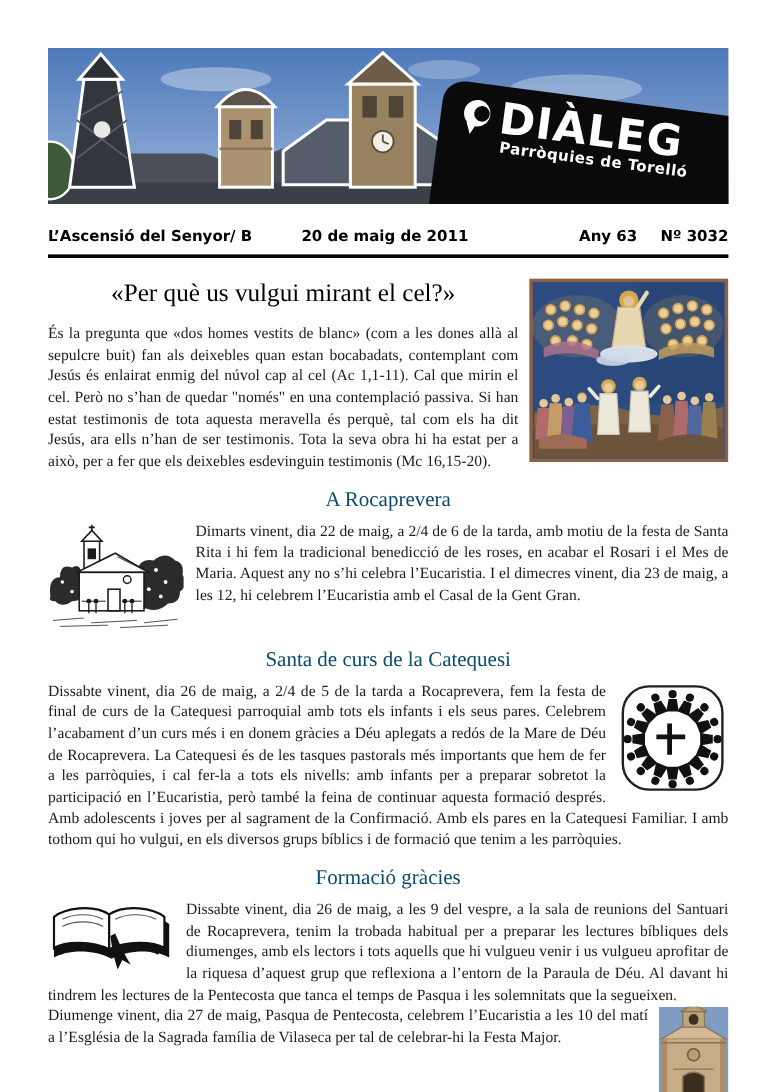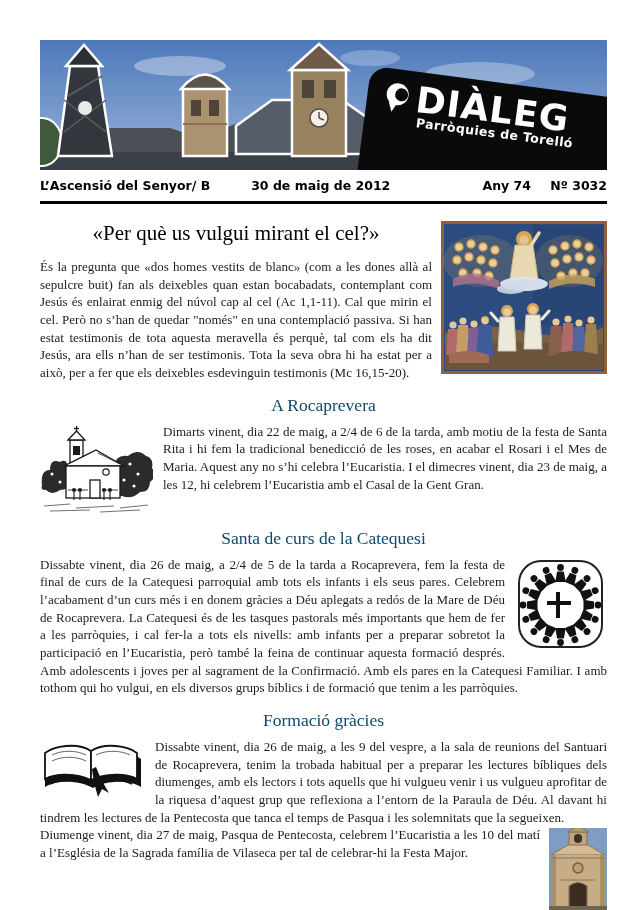--- a/index.html
+++ b/index.html
@@ -11,21 +11,21 @@
   .header-photo{position:relative;width:567px;height:130px;overflow:hidden;background:#5d84bd;}
   .header-photo svg{display:block;}
   .banner{position:absolute;left:322px;top:46px;width:320px;height:120px;background:#0a0a0a;
           border-radius:18px;transform:rotate(7.5deg);color:#fff;
           font-family:"DejaVu Sans", sans-serif;padding:10px 0 0 16px;box-sizing:border-box;}
   .banner-row{display:flex;align-items:center;gap:3px;}
   .banner-title{font-size:36px;font-weight:900;letter-spacing:1px;line-height:1;}
   .banner-sub{font-size:12.5px;font-weight:bold;margin-left:36px;margin-top:-3px;letter-spacing:.4px;}
 
   
-  .infobar{position:relative;height:17px;margin-top:8px;font-family:"DejaVu Sans", sans-serif;
+  .infobar{position:relative;height:17px;margin-top:19px;font-family:"DejaVu Sans", sans-serif;
            font-weight:bold;font-size:12.5px;color:#000;}
   .infobar .feast{position:absolute;left:0;top:0;}
   .infobar .date{position:absolute;left:50%;top:0;transform:translateX(-52%);}
   .infobar .year{position:absolute;right:76px;top:0;}
   .infobar .issue{position:absolute;right:0;top:0;}
   .rule{border:0;border-top:3px solid #000;margin:6px 0 0 0;}
 
   
   .article{margin-top:15px;display:flow-root;}
   h1.title{font-size:21px;font-weight:normal;text-align:center;margin:2px 0 12px 0;color:#000;}
@@ -112,22 +112,22 @@
             </svg>
           </span>
           <span class="banner-title">DIÀLEG</span>
         </div>
         <div class="banner-sub">Parròquies de Torelló</div>
       </div>
     </div>
 
     <div class="infobar">
       <span class="feast">L’Ascensió del Senyor/ B</span>
-      <span class="date">30 de maig de 2012</span>
-      <span class="year">Any 74</span>
+      <span class="date">20 de maig de 2011</span>
+      <span class="year">Any 63</span>
       <span class="issue">Nº 3032</span>
     </div>
     <hr class="rule">
 
     <section class="article">
       <div class="painting">
         <svg width="166" height="153" viewBox="0 0 166 153">
           <rect x="1.5" y="1.5" width="163" height="150" fill="#2c4c80" stroke="#8f5f42" stroke-width="3"></rect>
           <rect x="92" y="4" width="70" height="100" fill="#243f6c" opacity="0.55"></rect>
           <ellipse cx="40" cy="40" rx="38" ry="26" fill="#caa05a" opacity="0.18"></ellipse>

